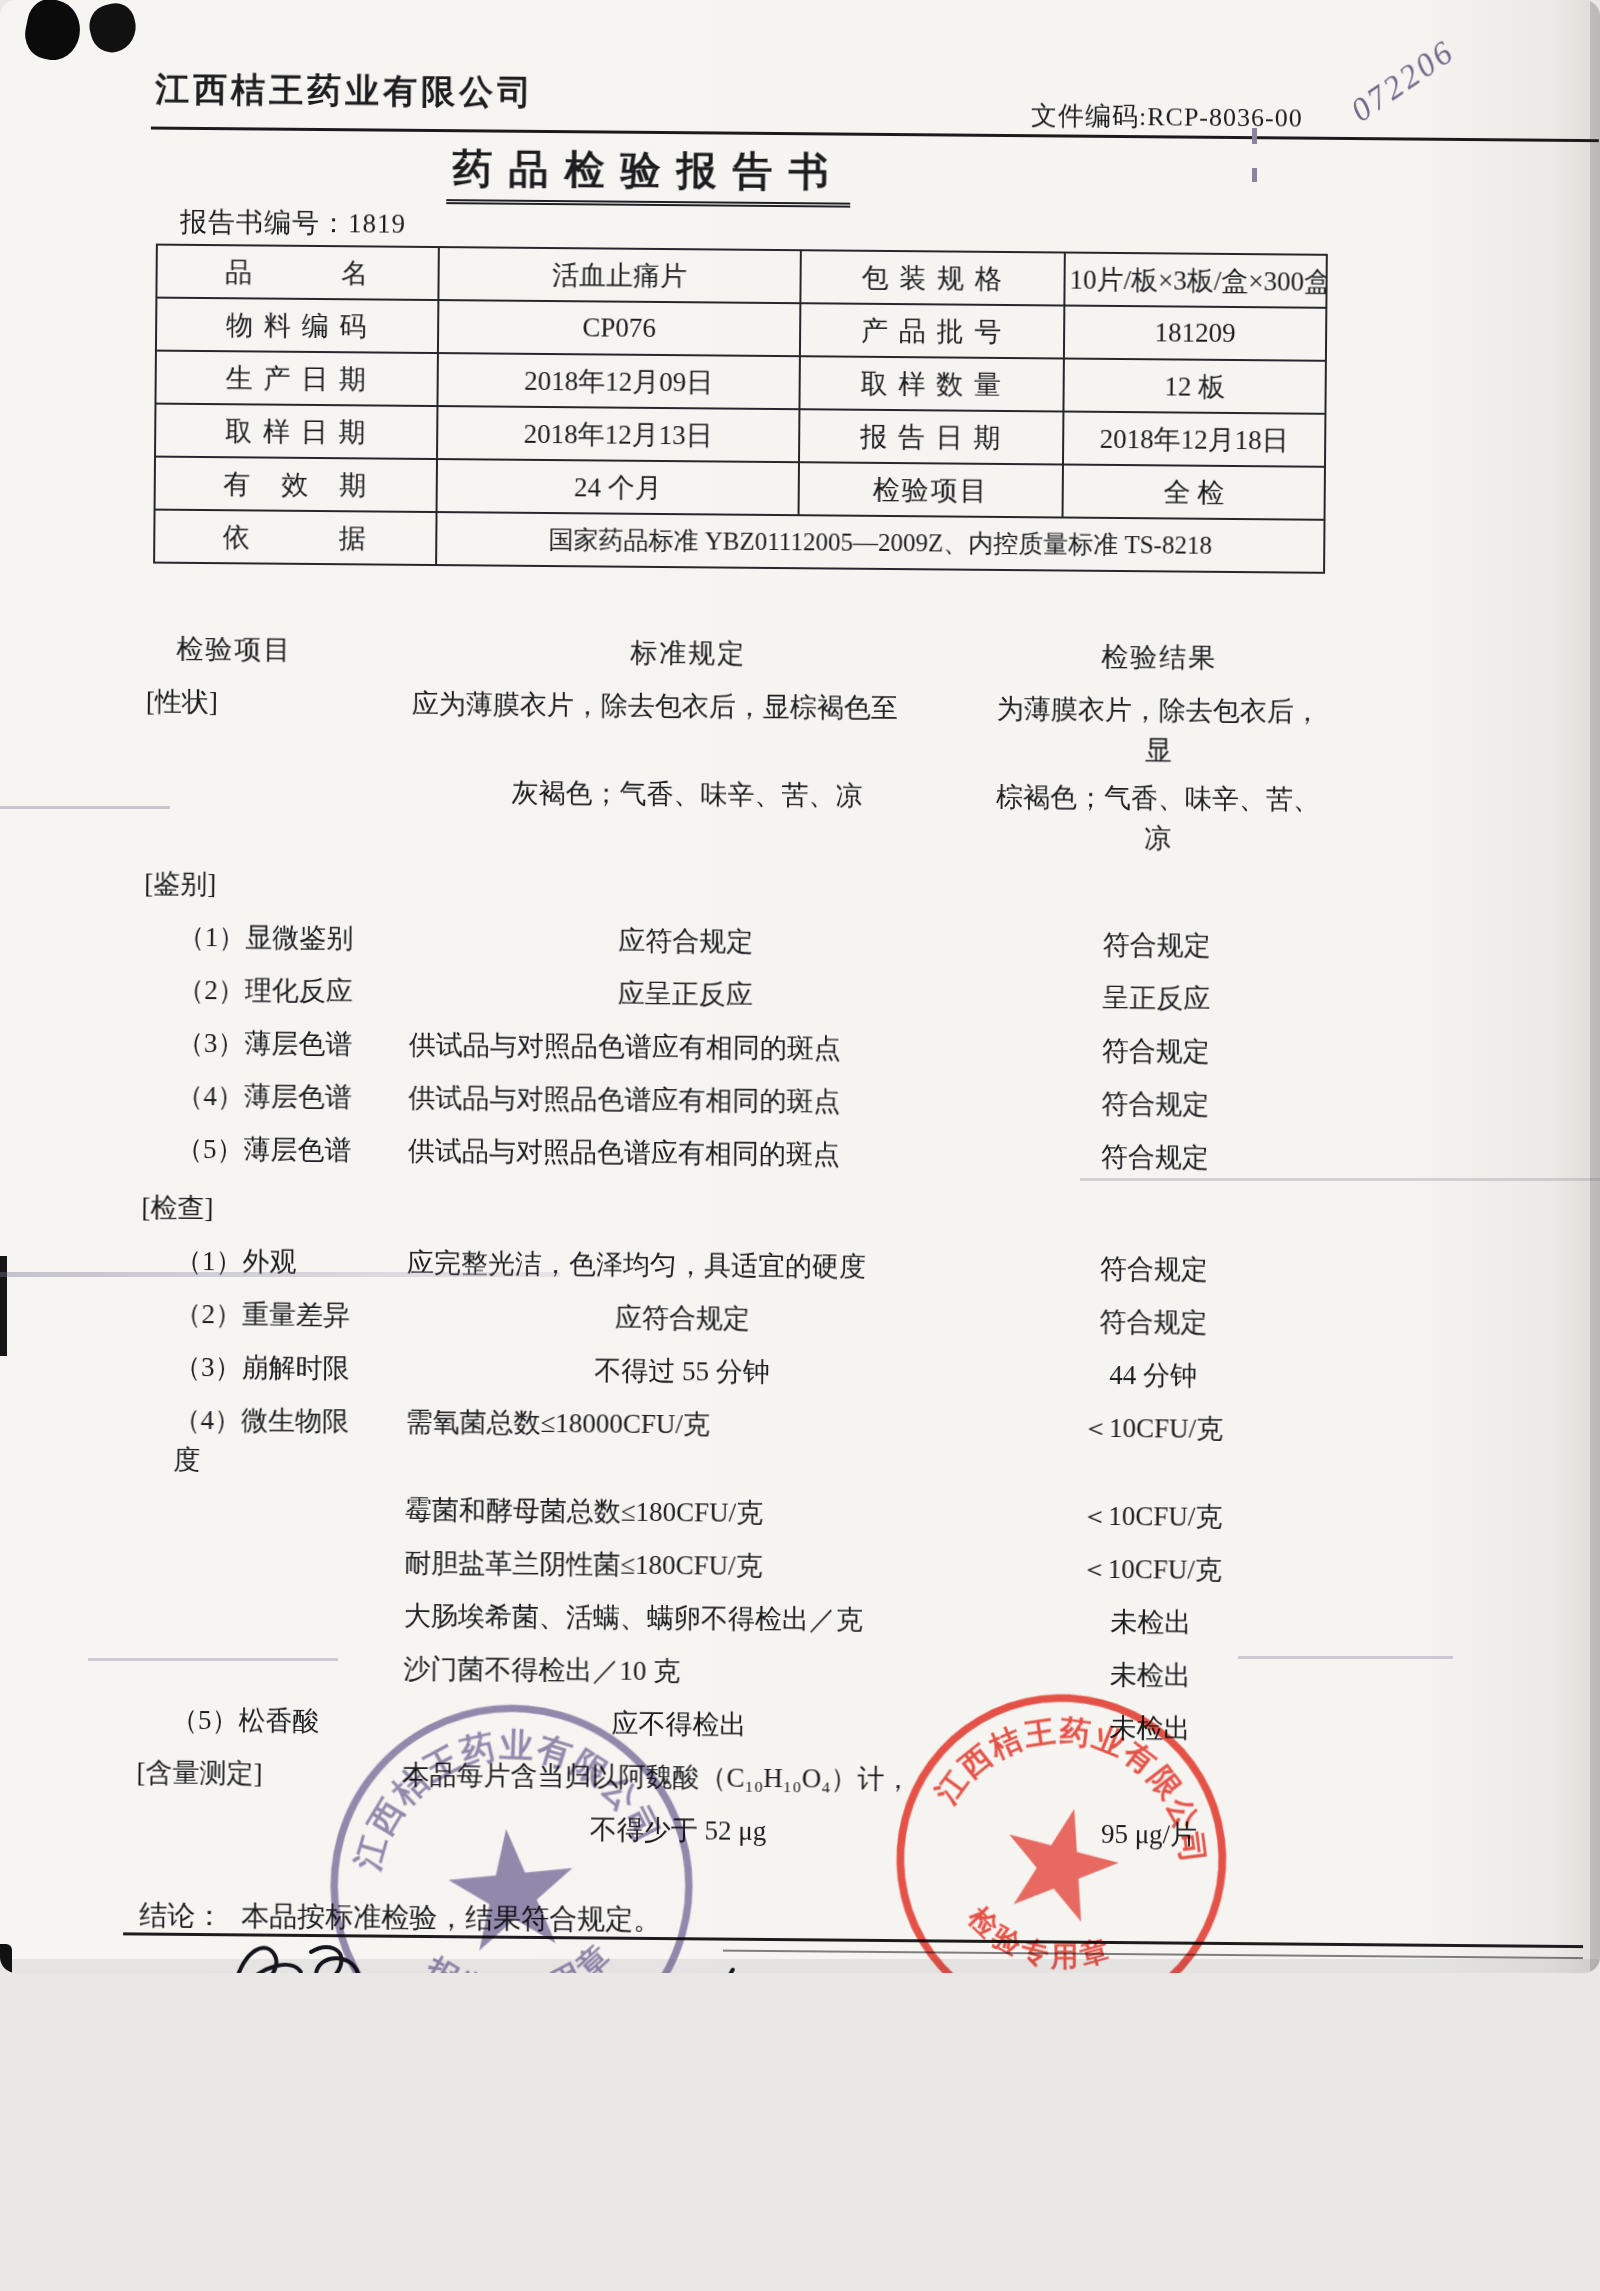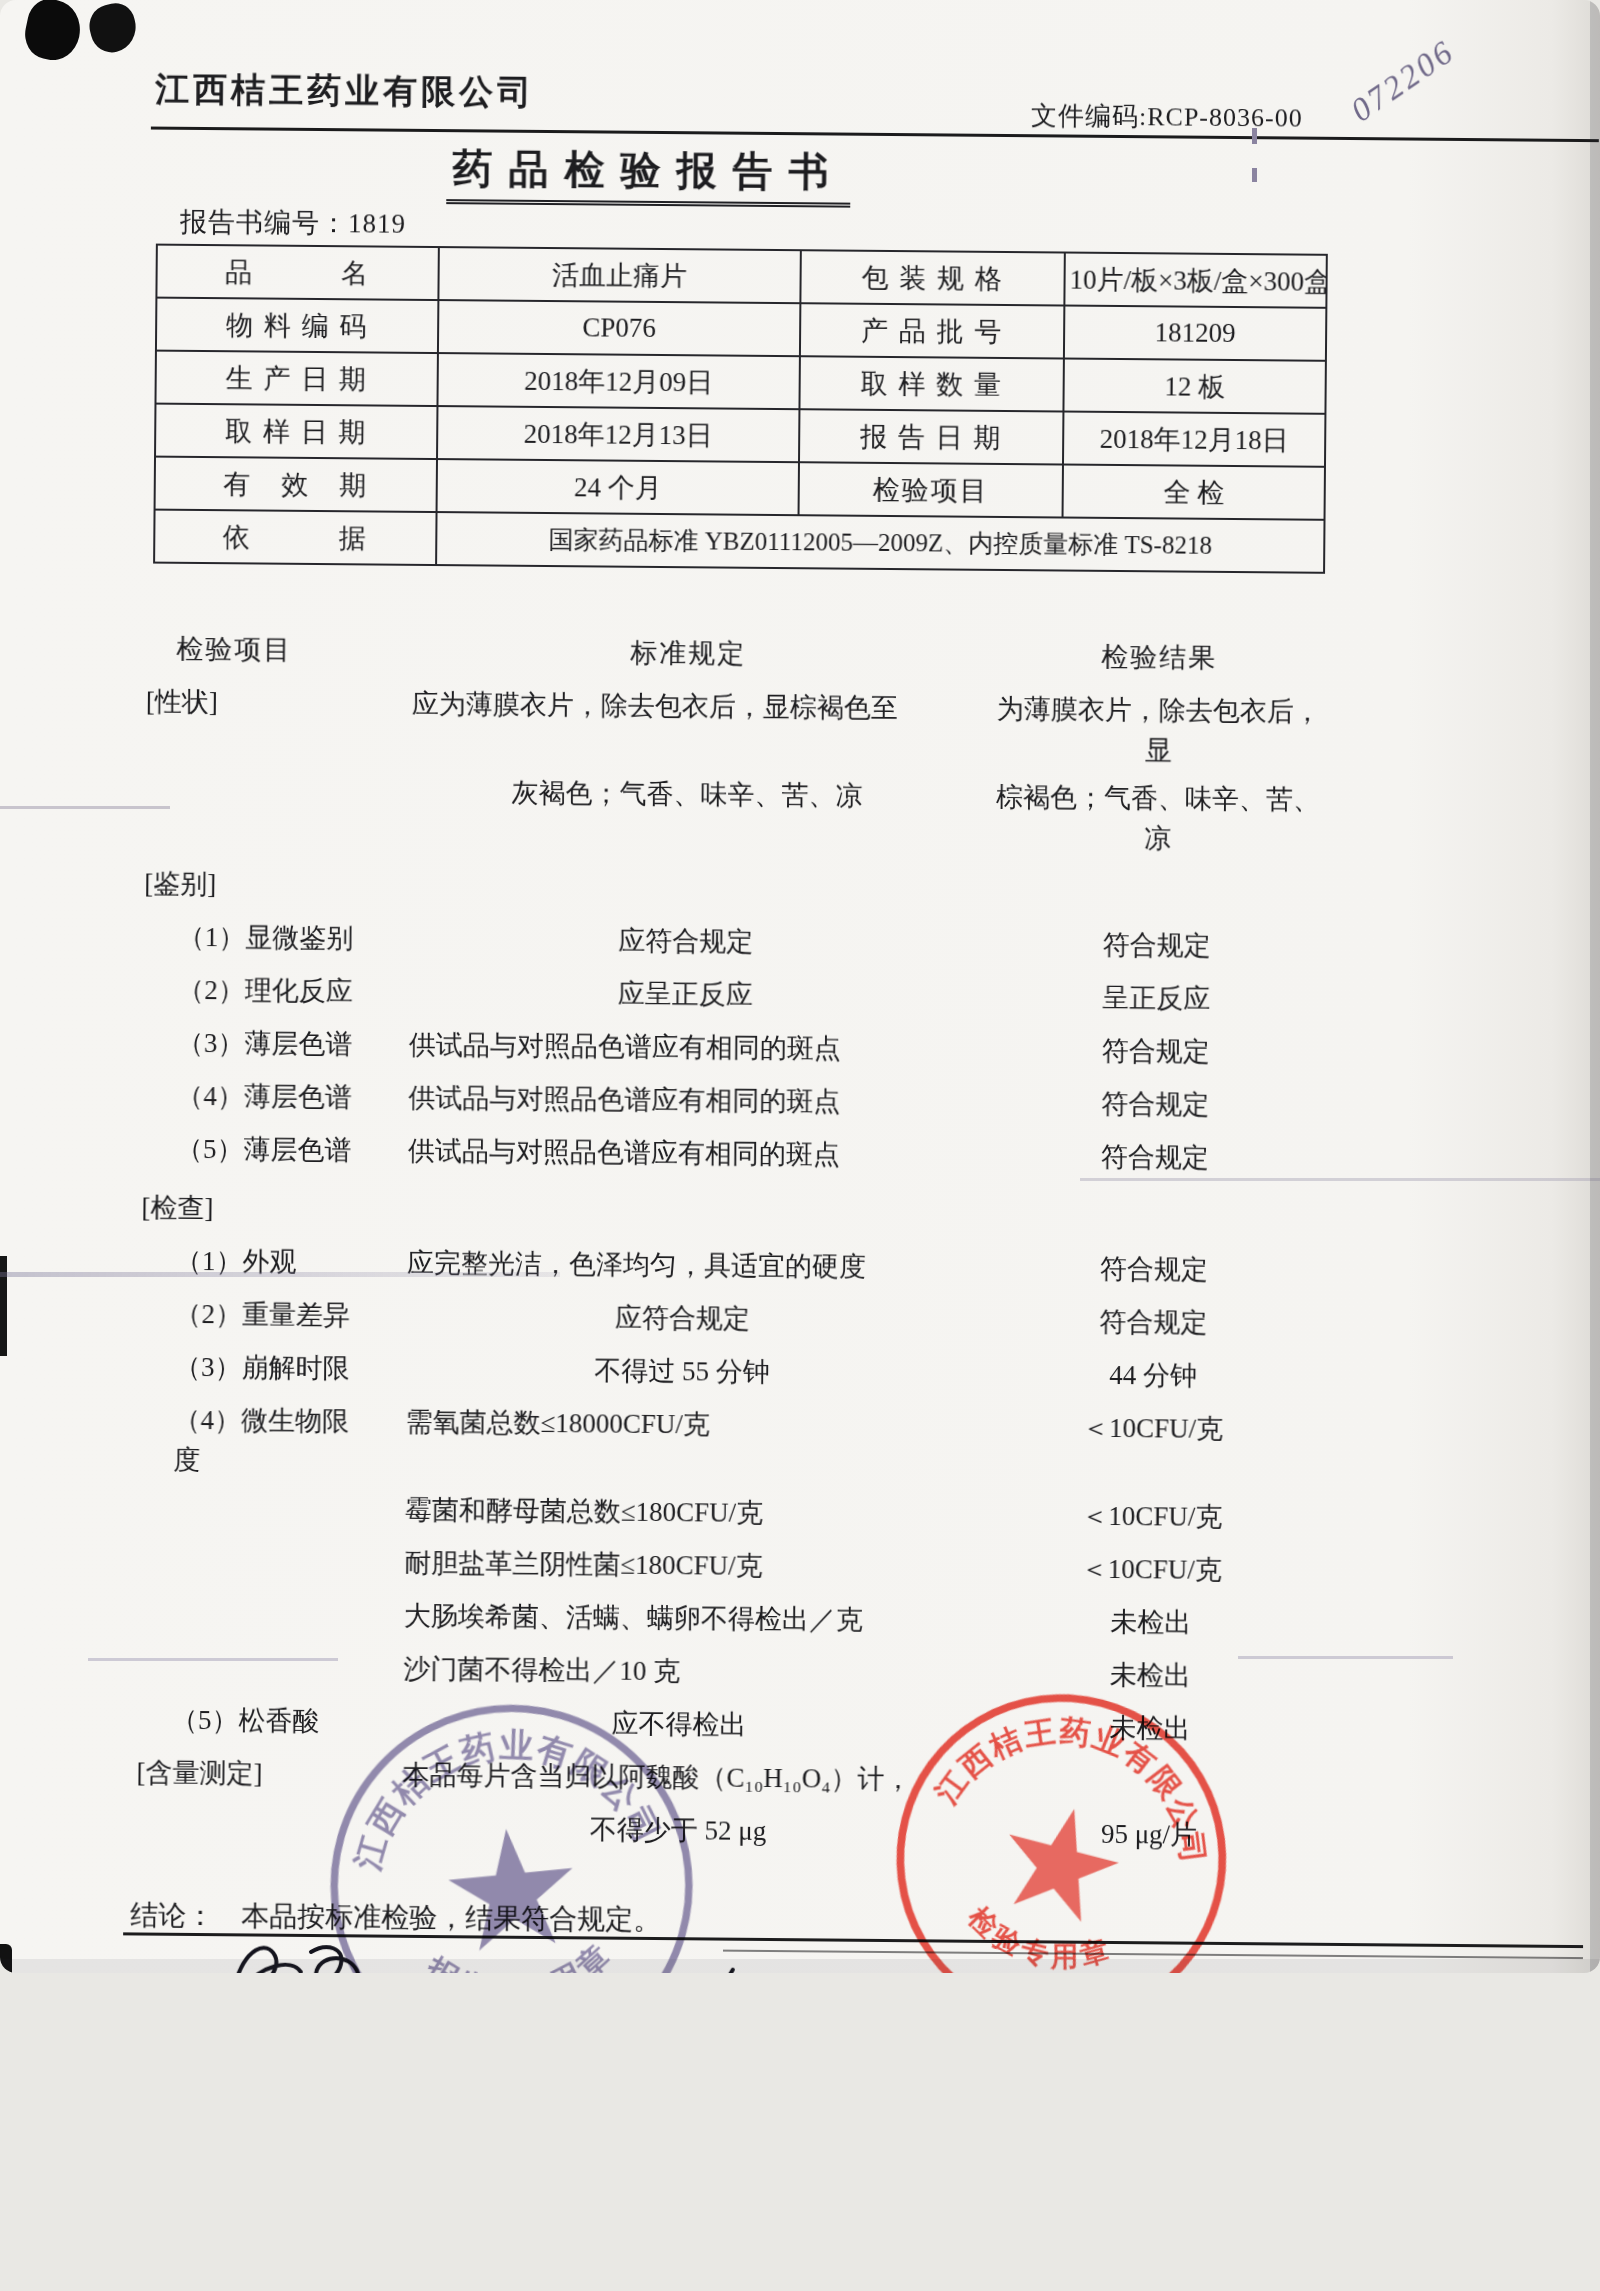--- a/index.html
+++ b/index.html
@@ -200,21 +200,21 @@
     <span class="c-res"></span>
   </div>
           <div class="rrow">
     <span class="c-item"></span>
     <span class="c-std">不得少于 52 μg</span>
     <span class="c-res">95 μg/片</span>
   </div>
         </div>
     </div>
 
-    <div class="abs concl" style="left:147px;top:1896px;">结论：</div>
+    <div class="abs concl" style="left:156px;top:1896px;">结论：</div>
     <div class="abs concl" style="left:258px;top:1896px;">本品按标准检验，结果符合规定。</div>
     <div class="abs rule" style="left:140px;top:1932px;width:1460px;height:3px;"></div>
     <div class="abs rule" style="left:740px;top:1944px;width:860px;height:2px;opacity:.55;"></div>
 
     <div class="abs siglabel" style="left:145px;top:1968px;">检验人：</div>
     <div class="abs siglabel" style="left:612px;top:1975px;">复核人：</div>
     <div class="abs siglabel" style="left:930px;top:1988px;">Q C 主管：</div>
 
     <svg class="abs sig" style="left:232px;top:1922px;" width="190" height="110" viewBox="0 0 190 110">
       <path d="M20 62 C30 24 52 16 60 32 C68 48 42 72 30 64 C46 42 76 34 86 48"></path>

